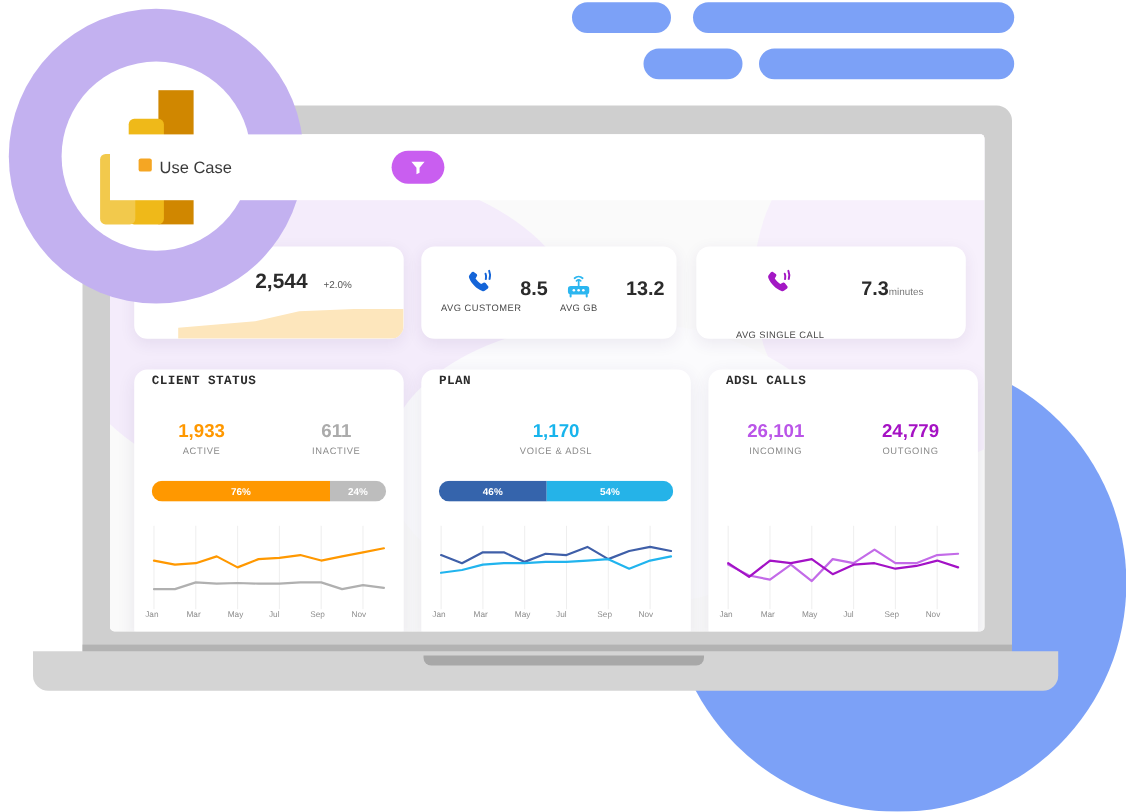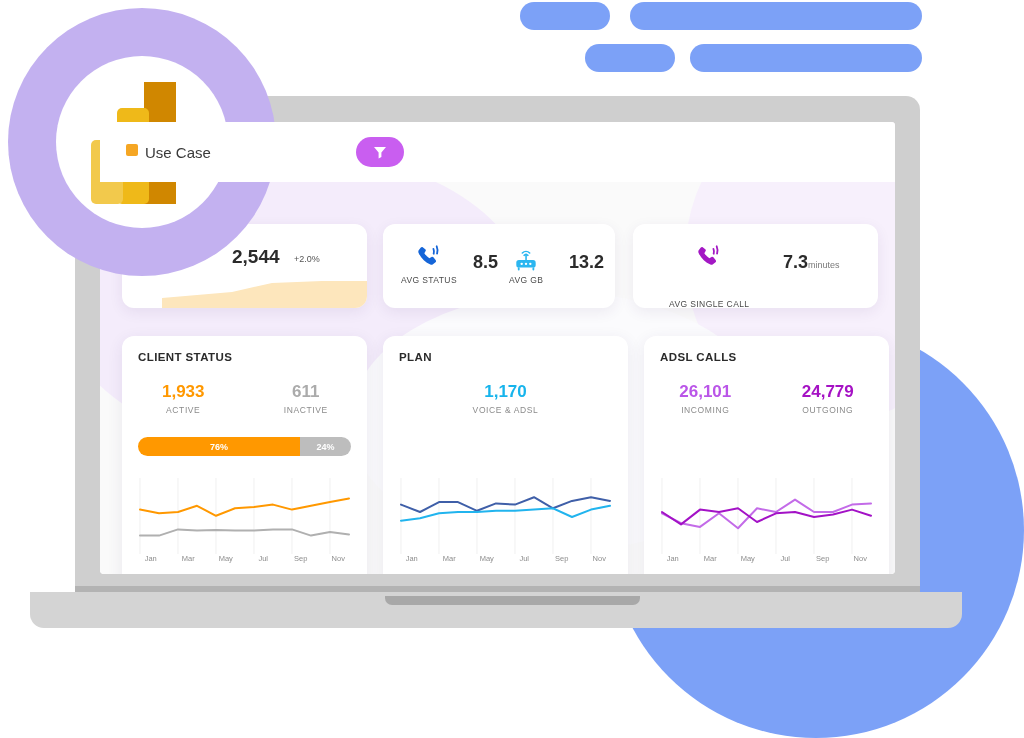--- a/index.html
+++ b/index.html
@@ -59,32 +59,32 @@
   .kpi-lab{font-size:8.5px;color:#4a4a4a;letter-spacing:.4px;margin-top:3px;white-space:nowrap;}
   .kpi-num{position:absolute;font-size:18px;font-weight:bold;color:#2b2b2b;}
   .kpi-unit{font-size:9px;color:#7a7a7a;font-weight:normal;}
 
   
   .bcard{position:absolute;top:214px;width:245px;height:254px;background:#fff;border-radius:12px;
          box-shadow:0 4px 16px rgba(60,40,100,.09);}
   #bc1{left:22px;}
   #bc2{left:283px;}
   #bc3{left:544px;}
-  .bcard .card-title{position:absolute;left:16px;top:15px;}
+  .bcard .card-title{position:absolute;left:16px;top:4px;font-family:Liberation Mono, monospace;}
   .stats{position:absolute;left:0;right:0;top:46px;display:flex;}
   .stat{flex:1;text-align:center;}
   .stat-num{font-size:17px;font-weight:bold;}
   .stat-lab{font-size:8.5px;color:#8b8b8b;letter-spacing:.6px;margin-top:3px;}
   .bar{position:absolute;left:16px;right:16px;top:101px;height:19px;border-radius:999px;
        overflow:hidden;display:flex;}
   .seg{display:flex;align-items:center;justify-content:center;color:#fff;font-size:9px;
        font-weight:bold;}
   .chart{position:absolute;left:10px;right:10px;top:140px;height:78px;}
   .axis{position:absolute;left:10px;right:10px;top:218px;display:flex;}
-  .axis span{flex:1;font-size:7.5px;color:#8d8d8d;text-align:center;}
+  .axis span{flex:1;font-size:7.5px;color:#8d8d8d;}
 
   
   #logo-ring{position:absolute;left:8px;top:8px;width:268px;height:268px;border-radius:50%;
        background:#c3b1f0;}
   #logo-inner{position:absolute;left:48px;top:48px;width:172px;height:172px;border-radius:50%;
        background:#fff;}
 </style>
 </head>
 <body>
 
@@ -125,21 +125,21 @@
           <div id="kpi1-delta">+2.0%</div>
         </div>
 
         <div class="card" id="kpi2">
           <div class="kpi-cell" style="left:18px;top:20px;">
             <svg width="28" height="28" viewBox="0 0 24 24">
               <path d="M6.6 2.8c-.5-.4-1.2-.3-1.6.2L3.3 5.2c-.5.6-.6 1.5-.3 2.2 1.9 4.6 5.6 8.3 10.2 10.2.7.3 1.6.2 2.2-.3l2.2-1.7c.5-.4.6-1.1.2-1.6l-2-2.6c-.4-.5-1.1-.6-1.6-.3l-1.9 1.1c-1.7-1.1-3.2-2.6-4.3-4.3l1.1-1.9c.3-.5.2-1.2-.3-1.6z" fill="#1565D8"></path>
               <path d="M15.5 3.4a.8.8 0 0 1 1 .5 7 7 0 0 1 .3 4.4.8.8 0 1 1-1.5-.4 5.4 5.4 0 0 0-.2-3.4.8.8 0 0 1 .4-1.1z" fill="#1565D8"></path>
               <path d="M18.3 1.2a.8.8 0 0 1 1 .5 10 10 0 0 1 .4 6.6.8.8 0 1 1-1.5-.5 8.4 8.4 0 0 0-.3-5.5.8.8 0 0 1 .4-1.1z" fill="#1565D8"></path>
             </svg>
-            <div class="kpi-lab">AVG STATUS</div>
+            <div class="kpi-lab">AVG CUSTOMER</div>
           </div>
           <div class="kpi-num" style="left:90px;top:28px;">8.5</div>
           <div class="kpi-cell" style="left:126px;top:22px;">
             <svg width="28" height="26" viewBox="0 0 26 24">
               <rect x="4" y="13" width="18" height="7" rx="2.4" fill="#2BB6F0"></rect>
               <circle cx="9" cy="16.5" r="1.1" fill="#fff"></circle>
               <circle cx="13" cy="16.5" r="1.1" fill="#fff"></circle>
               <circle cx="17" cy="16.5" r="1.1" fill="#fff"></circle>
               <rect x="5.4" y="19.6" width="1.7" height="3" rx=".8" fill="#2BB6F0"></rect>
               <rect x="19" y="19.6" width="1.7" height="3" rx=".8" fill="#2BB6F0"></rect>
@@ -203,20 +203,24 @@
         </div>
 
         <div class="bcard" id="bc2">
           <div class="card-title">PLAN</div>
           <div class="stats">
             <div class="stat">
               <div class="stat-num" style="color:#17B4EC">1,170</div>
               <div class="stat-lab">VOICE &amp; ADSL</div>
             </div>
           </div>
+          <div class="bar">
+            <div class="seg" style="width:46%;background:#3564AC">46%</div>
+            <div class="seg" style="width:54%;background:#25B3E8">54%</div>
+          </div>
           <svg class="chart" id="ch1" viewBox="0 0 225 78" preserveAspectRatio="none">
               <line x1="8" x2="8" y1="2" y2="78" stroke="#e9e9e9" stroke-width="0.7"></line>
               <line x1="46" x2="46" y1="2" y2="78" stroke="#e9e9e9" stroke-width="0.7"></line>
               <line x1="84" x2="84" y1="2" y2="78" stroke="#e9e9e9" stroke-width="0.7"></line>
               <line x1="122" x2="122" y1="2" y2="78" stroke="#e9e9e9" stroke-width="0.7"></line>
               <line x1="160" x2="160" y1="2" y2="78" stroke="#e9e9e9" stroke-width="0.7"></line>
               <line x1="198" x2="198" y1="2" y2="78" stroke="#e9e9e9" stroke-width="0.7"></line>
               <polyline points="8.0,28.6 27.0,36.0 46.0,26.1 65.0,26.1 84.0,34.8 103.0,27.4 122.0,28.6 141.0,21.2 160.0,32.3 179.0,24.9 198.0,21.2 217.0,24.9" fill="none" stroke="#3F5FA8" stroke-width="2" stroke-linejoin="round" stroke-linecap="round" vector-effect="non-scaling-stroke"></polyline>
               <polyline points="8.0,44.7 27.0,42.2 46.0,37.3 65.0,36.0 84.0,36.0 103.0,34.8 122.0,34.8 141.0,33.6 160.0,32.3 179.0,41.0 198.0,33.6 217.0,29.8" fill="none" stroke="#21B4EE" stroke-width="2" stroke-linejoin="round" stroke-linecap="round" vector-effect="non-scaling-stroke"></polyline>
             </svg>

